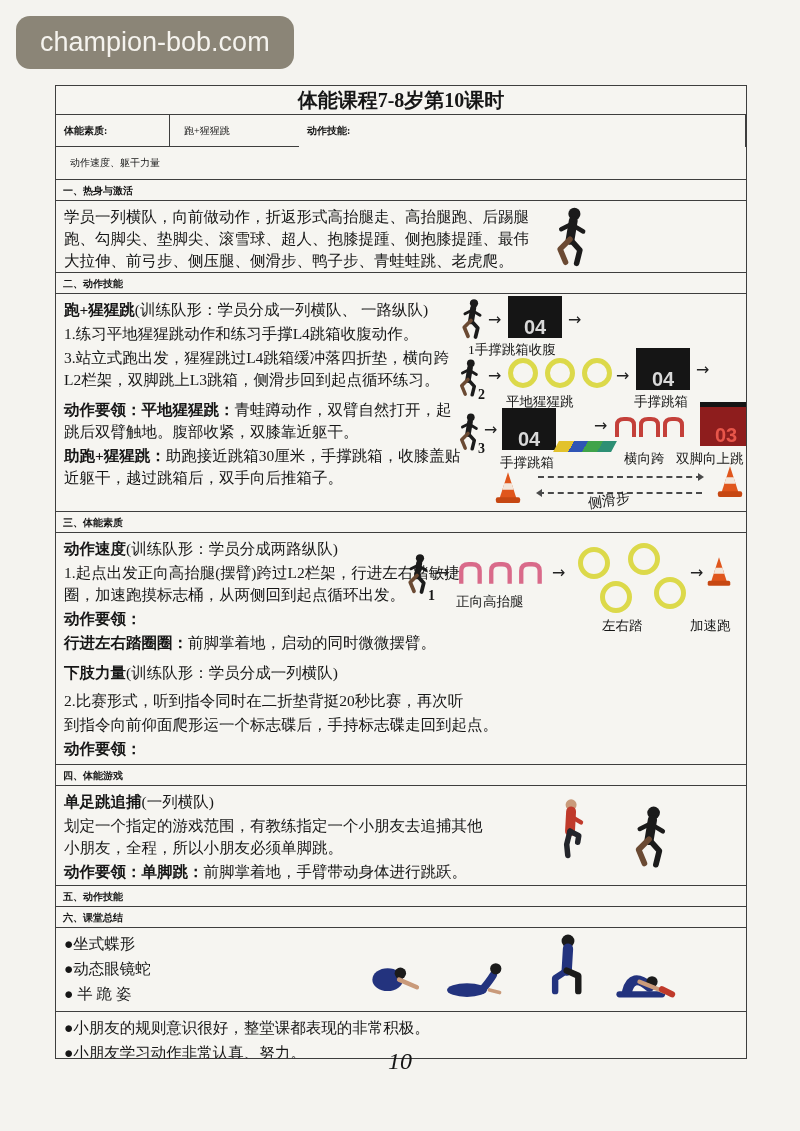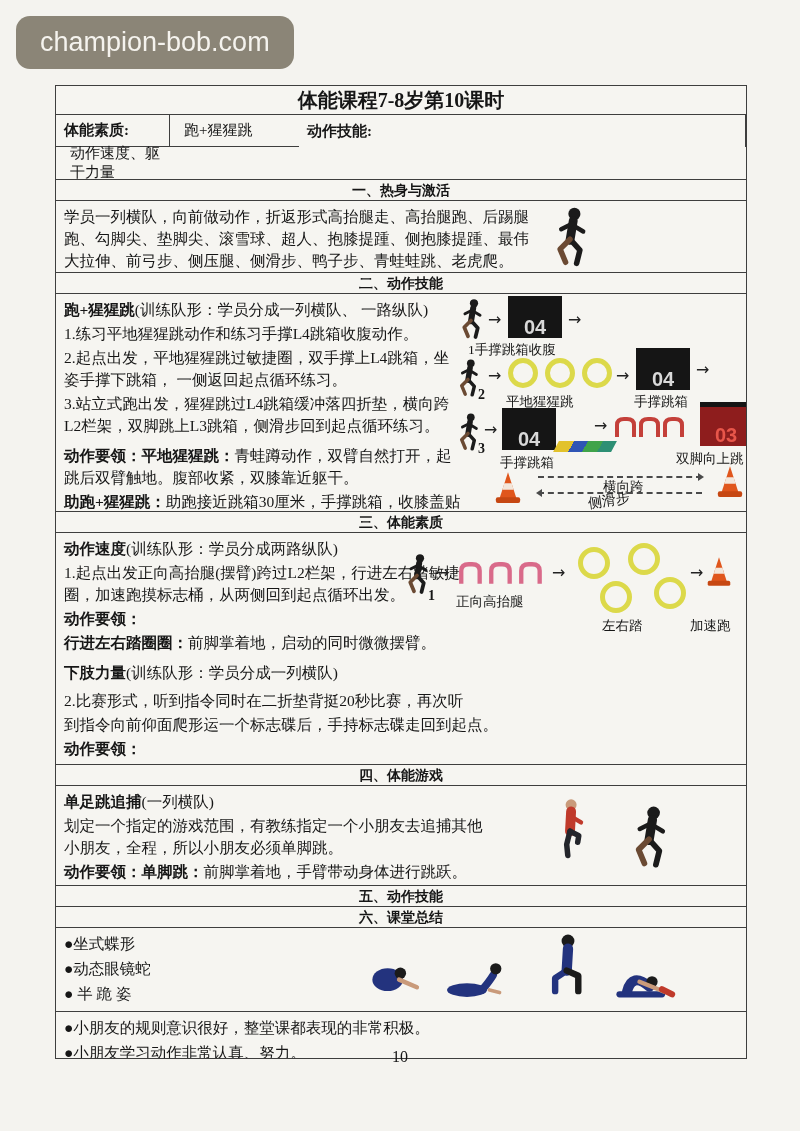--- a/index.html
+++ b/index.html
@@ -17,46 +17,46 @@
   }
   .sheet{
     position:absolute;left:55px;top:85px;width:692px;
     background:#f6f5f1;border:1px solid #3e3e3e;
     box-sizing:border-box;
   }
   .row{border-bottom:1px solid #3e3e3e;box-sizing:border-box;position:relative;overflow:hidden;}
   .row:last-child{border-bottom:none;}
   .title-row{height:29px;text-align:center;font-weight:bold;font-size:20px;line-height:29px;}
   .obj-grid{display:grid;grid-template-columns:114px 129px 1fr;grid-template-rows:32px 32px;}
-  .obj-cell{box-sizing:border-box;font-size:15px;padding:0 8px;display:flex;align-items:center;}
+  .obj-cell{box-sizing:border-box;font-size:10px;padding:0 8px;display:flex;align-items:center;}
   .obj-head{grid-row:1 / span 2;border-right:1px solid #3e3e3e;justify-content:center;}
   .obj-label{border-right:1px solid #3e3e3e;border-bottom:1px solid #3e3e3e;font-weight:bold;}
   .obj-label.b2{border-bottom:none;}
   .obj-value{border-bottom:1px solid #3e3e3e;padding-left:14px;}
   .obj-value.b2{border-bottom:none;}
-  .sec-h{height:22px;font-weight:bold;font-size:14px;line-height:21px;padding:0 7px;border-top:1px solid #3e3e3e;margin-top:-1px;text-align:center;}
+  .sec-h{height:22px;font-weight:bold;font-size:10px;line-height:21px;padding:0 7px;border-top:1px solid #3e3e3e;margin-top:-1px;}
   .content{font-size:15.5px;line-height:22px;padding:5px 8px;}
   .content p{margin:0 0 2px 0;}
   b{font-weight:bold;}
   .cap{font-size:13.5px;position:absolute;white-space:nowrap;}
   .arrow{position:absolute;font-size:16px;color:#222;font-family:"DejaVu Sans",sans-serif;line-height:1;}
   .ring{position:absolute;border:5px solid #dcd94a;border-radius:50%;box-sizing:border-box;background:transparent;}
   .jumpbox{position:absolute;background:#151515;color:#d9d9d9;font-family:"Liberation Sans","DejaVu Sans",sans-serif;
     font-weight:bold;font-size:20px;display:flex;align-items:flex-end;justify-content:center;box-sizing:border-box;}
   .jumpbox.red{background:#8e1d1d;color:#e8564a;border-top:5px solid #151515;margin-left:8px;}
   .mat{position:absolute;height:11px;width:58px;transform:skewX(-28deg);
     background:linear-gradient(90deg,#e2c22c 0 26%,#2f55b5 26% 50%,#3fa34a 50% 76%,#2d8f74 76% 100%);}
   .dash{position:absolute;border-top:2px dashed #4a4a4a;}
   .dash::after{content:"";position:absolute;top:-5px;border:4px solid transparent;}
   .dash.r::after{right:-6px;border-left:6px solid #4a4a4a;}
   .dash.l::after{left:-6px;border-right:6px solid #4a4a4a;}
   .fig{position:absolute;}
   .num{position:absolute;font-size:14px;font-weight:bold;}
   .bullets p{margin:0 0 3px 0;}
-  .page-num{position:absolute;left:0;width:800px;top:1048px;text-align:center;font-size:16px;}
+  .page-num{position:absolute;left:0;width:800px;top:1048px;text-align:center;font-size:24px;font-style:italic;}
 </style>
 </head>
 <body>
 
 <div class="watermark">champion-bob.com</div>
 
 <svg width="0" height="0" style="position:absolute">
   <defs>
     <g id="runner">
       <circle cx="24" cy="7" r="5.5" fill="#1b1b1b"></circle>
@@ -94,21 +94,20 @@
     <svg class="fig" style="left:492px;top:5px;" width="44" height="62" viewBox="0 0 40 56">
         <use href="#runner"></use>
       </svg>
   </div>
 
   <div class="row sec-h">二、动作技能</div>
   <div class="row content" style="height:218px;">
     <div style="width:398px;">
       <p><b>跑+猩猩跳</b><span>(训练队形：学员分成一列横队、 一路纵队)</span></p>
       <p>1.练习平地猩猩跳动作和练习手撑L4跳箱收腹动作。</p>
-      <p>2.起点出发，平地猩猩跳过敏捷圈，双手撑上L4跳箱，坐姿手撑下跳箱， 一侧返回起点循环练习。</p>
       <p>3.站立式跑出发，猩猩跳过L4跳箱缓冲落四折垫，横向跨L2栏架，双脚跳上L3跳箱，侧滑步回到起点循环练习。</p>
       <p style="margin-top:8px;"><b>动作要领：平地猩猩跳：</b><span>青蛙蹲动作，双臂自然打开，起跳后双臂触地。腹部收紧，双膝靠近躯干。</span></p>
       <p><b>助跑+猩猩跳：</b><span>助跑接近跳箱30厘米，手撑跳箱，收膝盖贴近躯干，越过跳箱后，双手向后推箱子。</span></p>
     </div>
 
     <div class="fig" style="left:398px;top:2px;width:292px;height:212px;">
 
       <svg class="fig" style="left:2px;top:2px;" width="30" height="42" viewBox="0 0 40 56">
           <use href="#runner"></use>
         </svg>
@@ -143,21 +142,21 @@
           <use href="#hurdle" stroke="#c4403a"></use>
         </svg>
       <svg class="fig" style="left:184px;top:118px;" width="24" height="28" viewBox="0 0 24 26">
           <use href="#hurdle" stroke="#c4403a"></use>
         </svg>
       <svg class="fig" style="left:208px;top:118px;" width="24" height="28" viewBox="0 0 24 26">
           <use href="#hurdle" stroke="#c4403a"></use>
         </svg>
       <div class="jumpbox red" style="left:238px;top:106px;width:52px;height:44px;">03</div>
       <span class="cap" style="left:46px;top:156px;">手撑跳箱</span>
-      <span class="cap" style="left:149px;top:152px;margin-top:28px;">横向跨</span>
+      <span class="cap" style="left:170px;top:152px;">横向跨</span>
       <span class="cap" style="left:222px;top:152px;">双脚向上跳</span>
 
       <svg class="fig" style="left:40px;top:174px;" width="28" height="36" viewBox="0 0 30 38">
           <use href="#cone"></use>
         </svg>
       <svg class="fig" style="left:262px;top:168px;" width="28" height="36" viewBox="0 0 30 38">
           <use href="#cone"></use>
         </svg>
       <div class="dash r" style="left:84px;top:180px;width:164px;"></div>
       <div class="dash l" style="left:84px;top:196px;width:164px;"></div>

